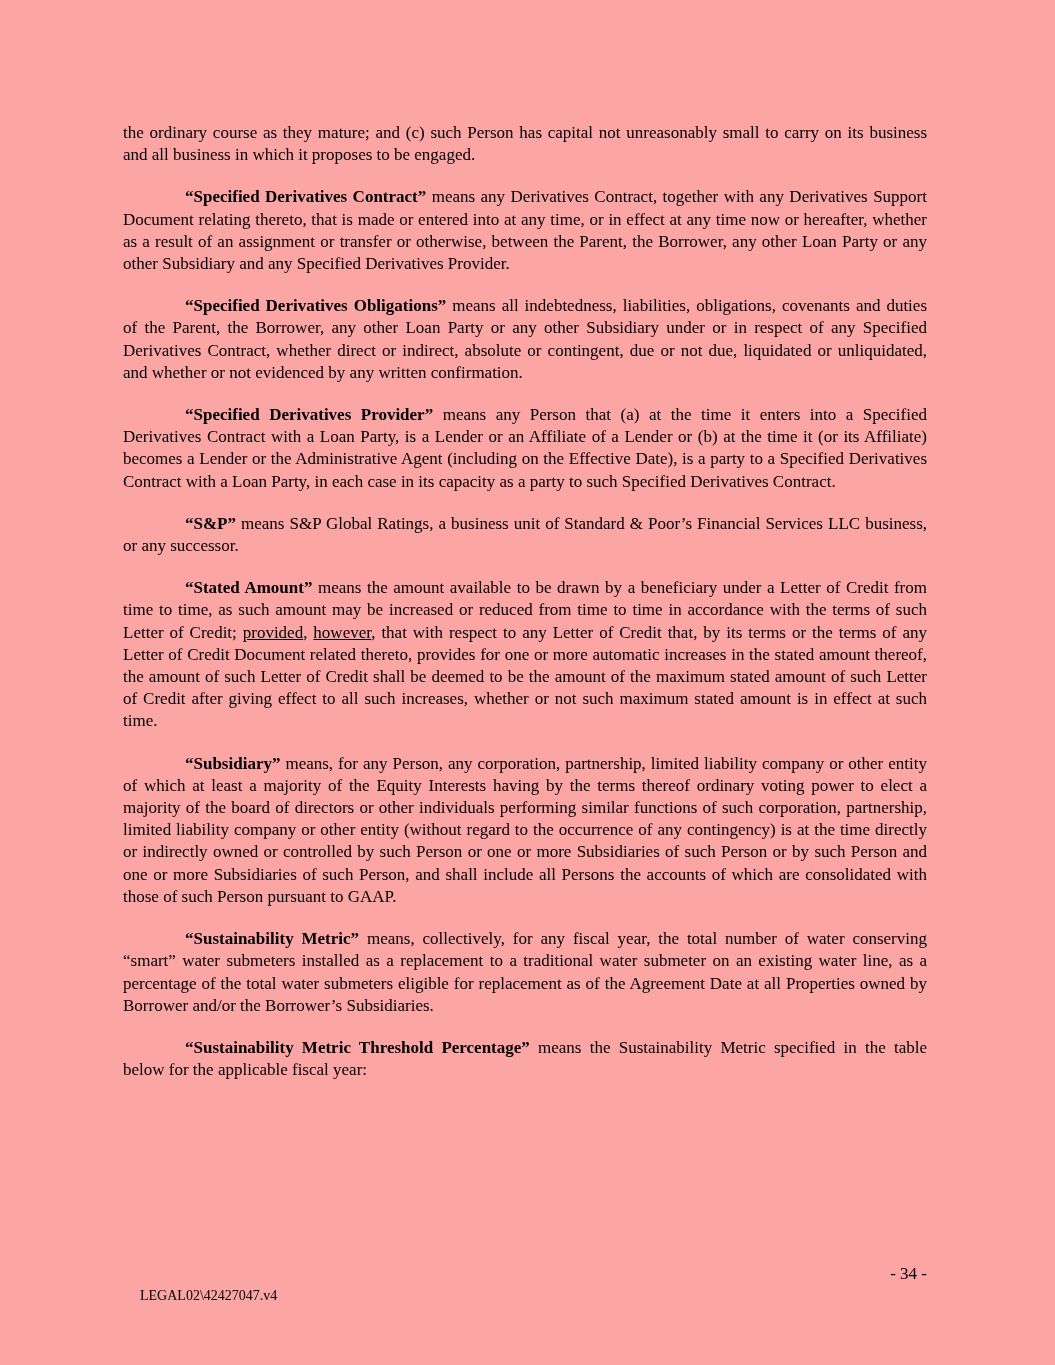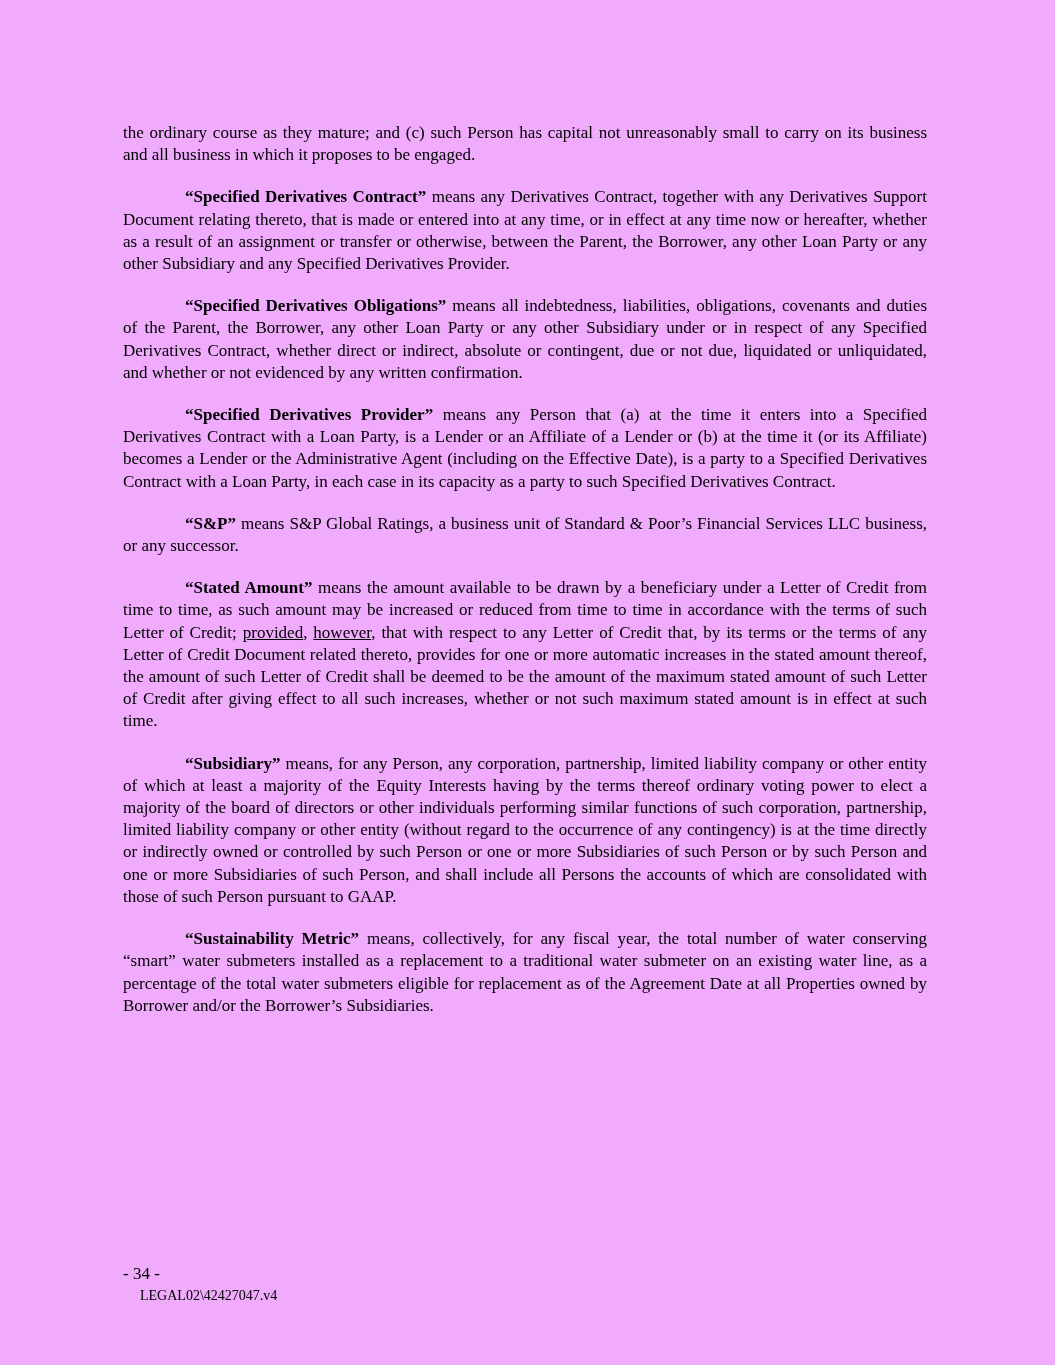--- a/index.html
+++ b/index.html
@@ -4,21 +4,21 @@
 <style>
   html, body {
     margin: 0;
     padding: 0;
     background: #ffffff;
   }
   .page {
     position: relative;
     width: 1055px;
     height: 1365px;
-    background: #f0abfc;
+    background: #fca5a5;
     color: #000000;
     font-family: "Liberation Serif", serif;
     overflow: hidden;
   }
   .content {
     position: absolute;
     left: 123px;
     top: 122px;
     width: 804px;
   }
@@ -31,21 +31,21 @@
   p.para.indent {
     text-indent: 62px;
   }
   .seg-b { font-weight: bold; margin-top: 32px; }
   .seg-u { text-decoration: underline; }
   .footer-page {
     position: absolute;
     left: 123px;
     top: 1263px;
     width: 804px;
-    text-align: left;
+    text-align: right;
     font-size: 17px;
     line-height: 22px;
   }
   .footer-docid {
     position: absolute;
     left: 140px;
     top: 1287px;
     font-size: 14px;
     line-height: 18px;
   }
@@ -56,16 +56,17 @@
 <div class="page">
   <div class="content" id="doc-body">
       <p class="para"><span class="seg-n">the ordinary course as they mature; and (c) such Person has capital not unreasonably small to carry on its business and all business in which it proposes to be engaged.</span></p>
       <p class="para indent"><span class="seg-b">“Specified Derivatives Contract”</span><span class="seg-n"> means any Derivatives Contract, together with any Derivatives Support Document relating thereto, that is made or entered into at any time, or in effect at any time now or hereafter, whether as a result of an assignment or transfer or otherwise, between the Parent, the Borrower, any other Loan Party or any other Subsidiary and any Specified Derivatives Provider.</span></p>
       <p class="para indent"><span class="seg-b">“Specified Derivatives Obligations”</span><span class="seg-n"> means all indebtedness, liabilities, obligations, covenants and duties of the Parent, the Borrower, any other Loan Party or any other Subsidiary under or in respect of any Specified Derivatives Contract, whether direct or indirect, absolute or contingent, due or not due, liquidated or unliquidated, and whether or not evidenced by any written confirmation.</span></p>
       <p class="para indent"><span class="seg-b">“Specified Derivatives Provider”</span><span class="seg-n"> means any Person that (a) at the time it enters into a Specified Derivatives Contract with a Loan Party, is a Lender or an Affiliate of a Lender or (b) at the time it (or its Affiliate) becomes a Lender or the Administrative Agent (including on the Effective Date), is a party to a Specified Derivatives Contract with a Loan Party, in each case in its capacity as a party to such Specified Derivatives Contract.</span></p>
       <p class="para indent"><span class="seg-b">“S&amp;P”</span><span class="seg-n"> means S&amp;P Global Ratings, a business unit of Standard &amp; Poor’s Financial Services LLC business, or any successor.</span></p>
       <p class="para indent"><span class="seg-b">“Stated Amount”</span><span class="seg-n"> means the amount available to be drawn by a beneficiary under a Letter of Credit from time to time, as such amount may be increased or reduced from time to time in accordance with the terms of such Letter of Credit; </span><span class="seg-u">provided</span><span class="seg-n">, </span><span class="seg-u">however</span><span class="seg-n">, that with respect to any Letter of Credit that, by its terms or the terms of any Letter of Credit Document related thereto, provides for one or more automatic increases in the stated amount thereof, the amount of such Letter of Credit shall be deemed to be the amount of the maximum stated amount of such Letter of Credit after giving effect to all such increases, whether or not such maximum stated amount is in effect at such time.</span></p>
       <p class="para indent"><span class="seg-b">“Subsidiary”</span><span class="seg-n"> means, for any Person, any corporation, partnership, limited liability company or other entity of which at least a majority of the Equity Interests having by the terms thereof ordinary voting power to elect a majority of the board of directors or other individuals performing similar functions of such corporation, partnership, limited liability company or other entity (without regard to the occurrence of any contingency) is at the time directly or indirectly owned or controlled by such Person or one or more Subsidiaries of such Person or by such Person and one or more Subsidiaries of such Person, and shall include all Persons the accounts of which are consolidated with those of such Person pursuant to GAAP.</span></p>
       <p class="para indent"><span class="seg-b">“Sustainability Metric”</span><span class="seg-n"> means, collectively, for any fiscal year, the total number of water conserving “smart” water submeters installed as a replacement to a traditional water submeter on an existing water line, as a percentage of the total water submeters eligible for replacement as of the Agreement Date at all Properties owned by Borrower and/or the Borrower’s Subsidiaries.</span></p>
+      <p class="para indent"><span class="seg-b">“Sustainability Metric Threshold Percentage”</span><span class="seg-n"> means the Sustainability Metric specified in the table below for the applicable fiscal year:</span></p>
     </div>
   <div class="footer-page">- 34 -</div>
   <div class="footer-docid">LEGAL02\42427047.v4</div>
 </div>
 
 </body></html>

